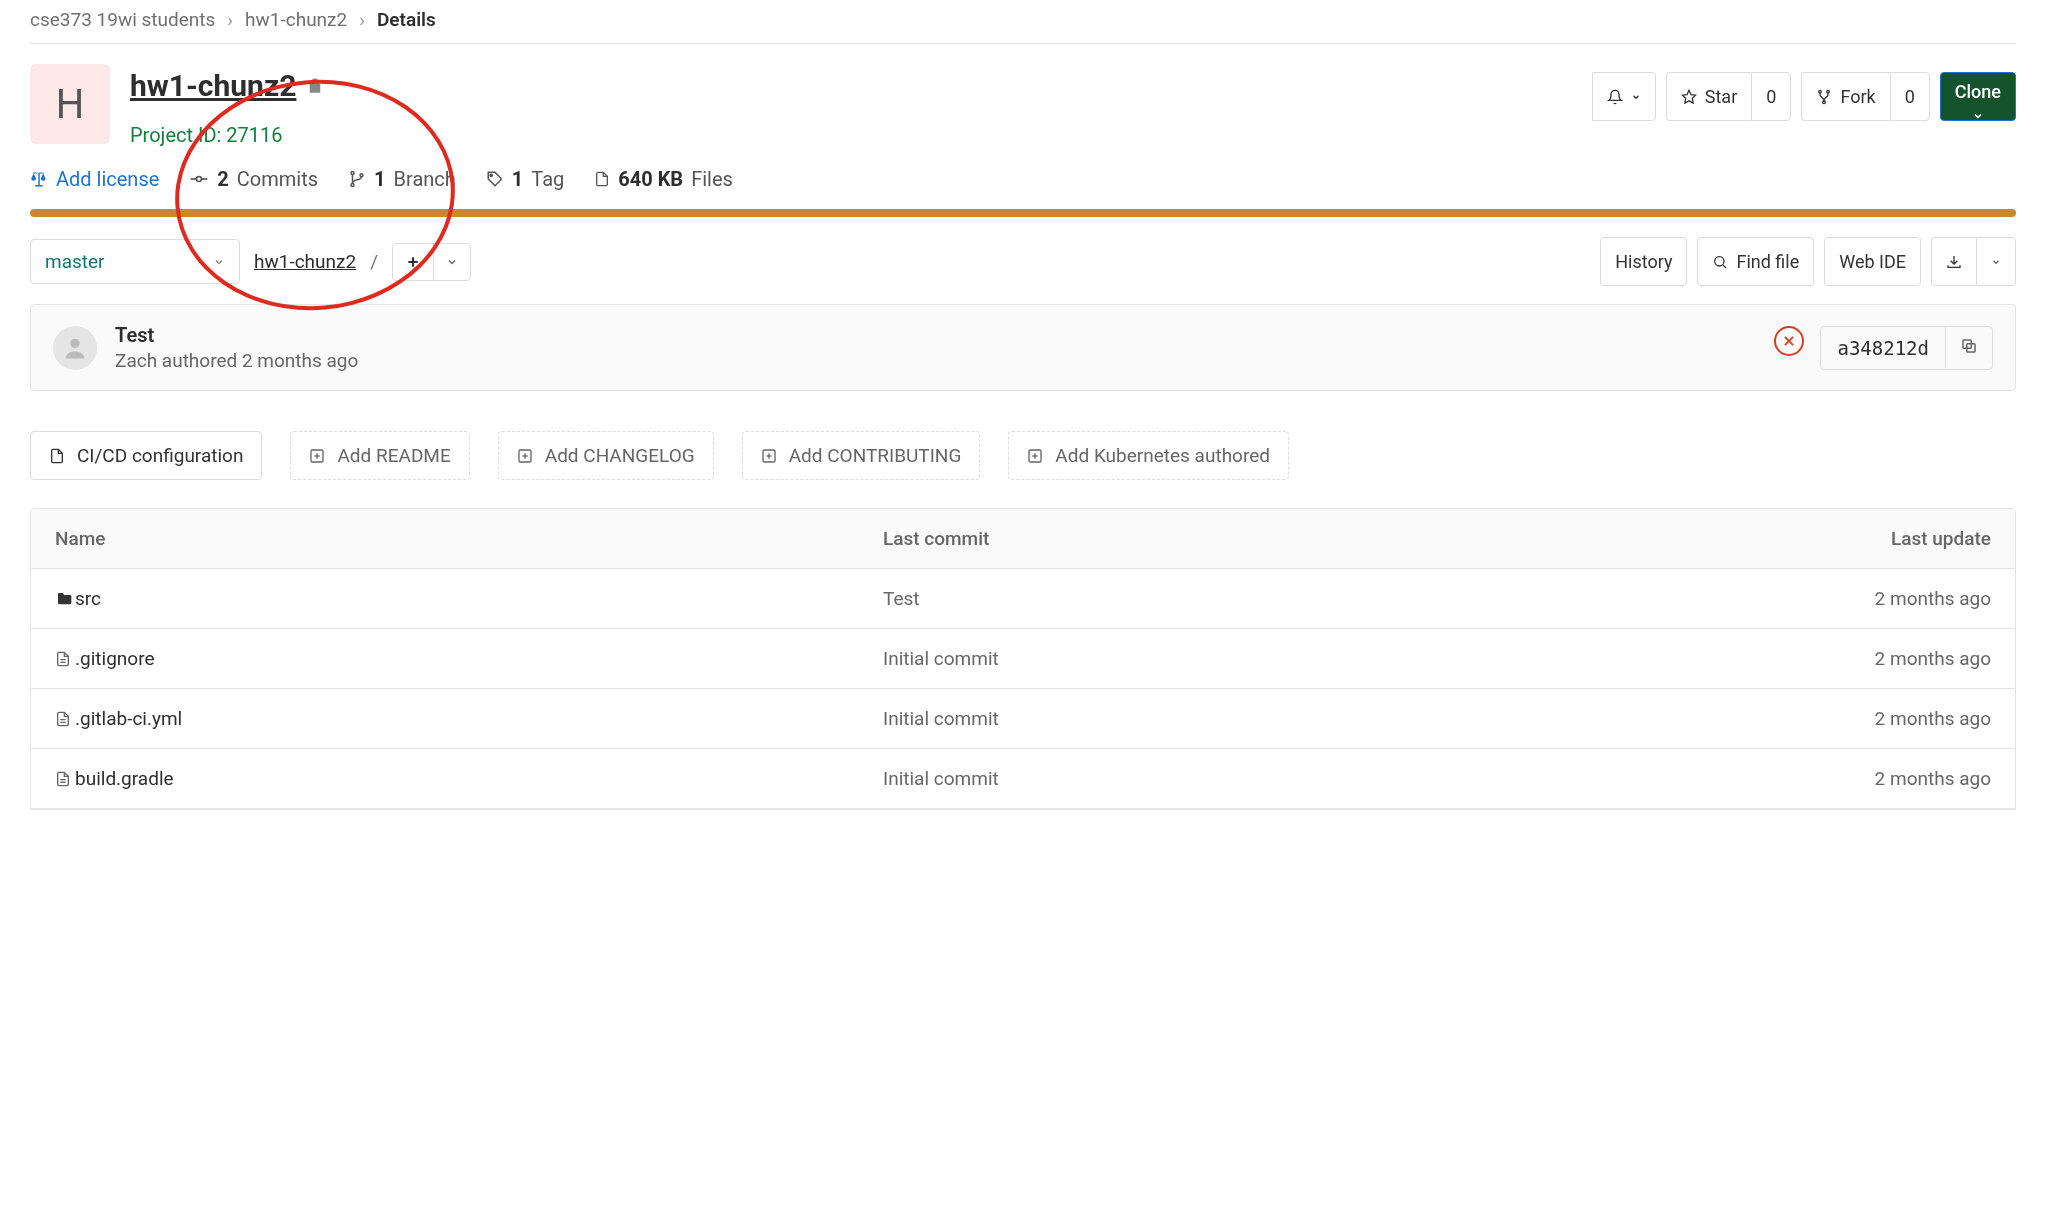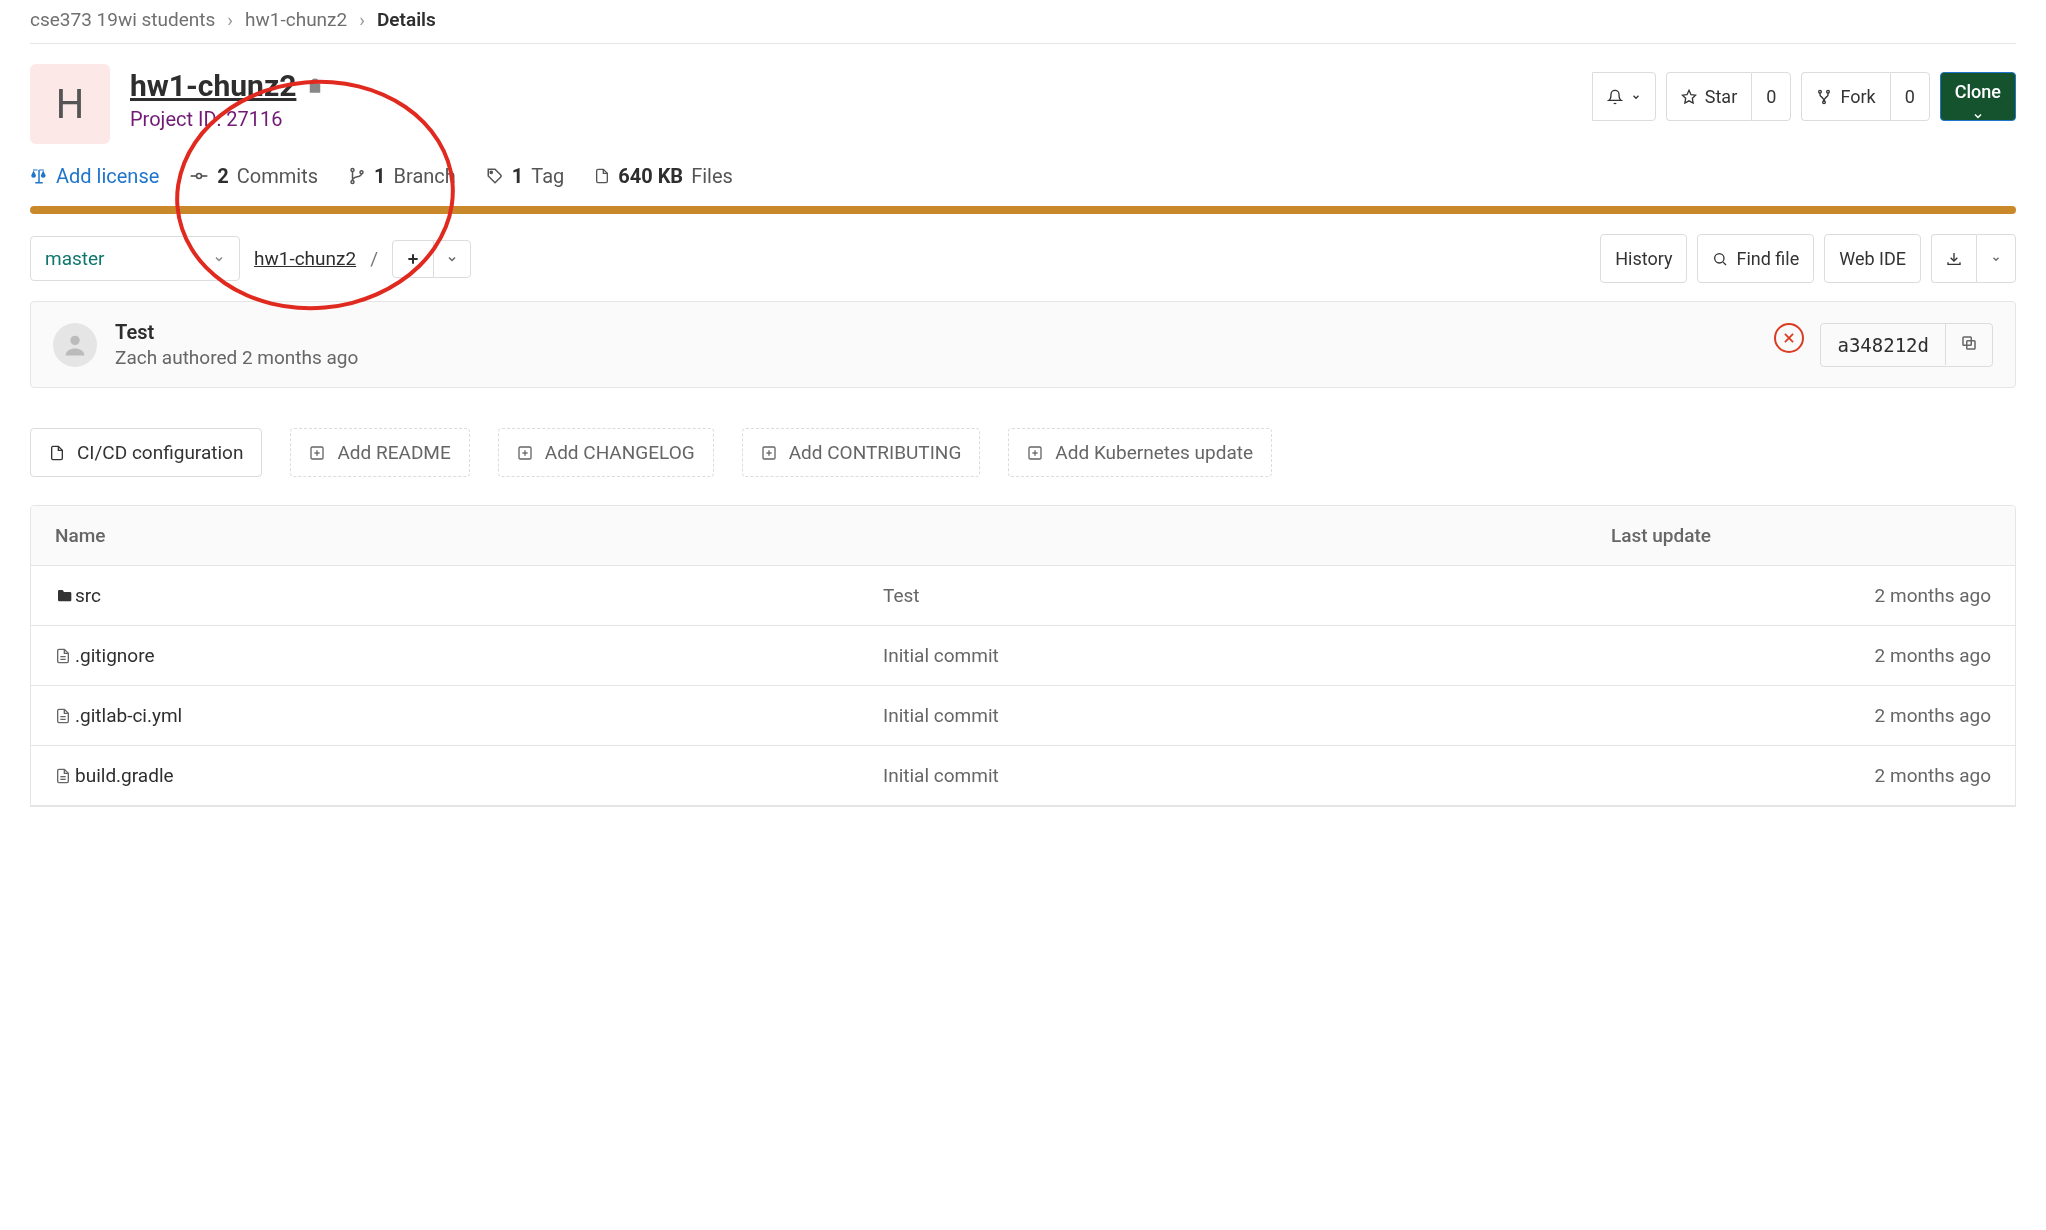--- a/index.html
+++ b/index.html
@@ -41,21 +41,21 @@
   width: 80px; height: 80px;
   background: #fde8e8;
   border-radius: 6px;
   display: flex; align-items: center; justify-content: center;
   font-size: 40px; color: #555;
 }
 .title-block { padding-top: 4px; }
 .title-line { display: flex; align-items: center; gap: 10px; }
 .title-line h1 { font-size: 30px; font-weight: 700; text-decoration: underline; }
 .lock-icon { color: #888; }
-.project-id { font-size: 20px; color: #701a75; margin-top: 4px; }
+.project-id { font-size: 20px; color: #15803d; margin-top: 20px; }
 
 .header-right { display: flex; gap: 10px; align-items: center; margin-top: 8px; }
 .btn {
   display: inline-flex; align-items: center; gap: 8px;
   border: 1px solid #dcdcde; background: #fff;
   padding: 8px 14px; border-radius: 4px;
   font-size: 18px; color: #333; cursor: pointer;
   height: 49px;
 }
 .btn-group { display: inline-flex; }
@@ -446,27 +446,28 @@
       <span>Add CONTRIBUTING</span>
     </div>
     <div class="suggest-btn dashed">
       <span class="icon">
         <svg width="16" height="16" viewBox="0 0 24 24" fill="none" stroke="currentColor" stroke-width="2">
             <rect x="3" y="3" width="18" height="18" rx="2"></rect>
             <line x1="12" y1="8" x2="12" y2="16"></line>
             <line x1="8" y1="12" x2="16" y2="12"></line>
           </svg>
       </span>
-      <span>Add Kubernetes update</span>
+      <span>Add Kubernetes authored</span>
     </div>
   </div>
 
   <div class="file-table">
     <div class="row header">
       <div class="c1">Name</div>
+      <div class="c2">Last commit</div>
       <div class="c3">Last update</div>
     </div>
     <div id="file-rows">
         <div class="row">
           <div class="c1 file-name">
             <span class="file-icon folder-icon">
               <svg width="18" height="16" viewBox="0 0 24 24" fill="currentColor">
                 <path d="M3 5a2 2 0 0 1 2-2h5l2 3h9a2 2 0 0 1 2 2v10a2 2 0 0 1-2 2H5a2 2 0 0 1-2-2V5z"></path>
               </svg>
             </span>

